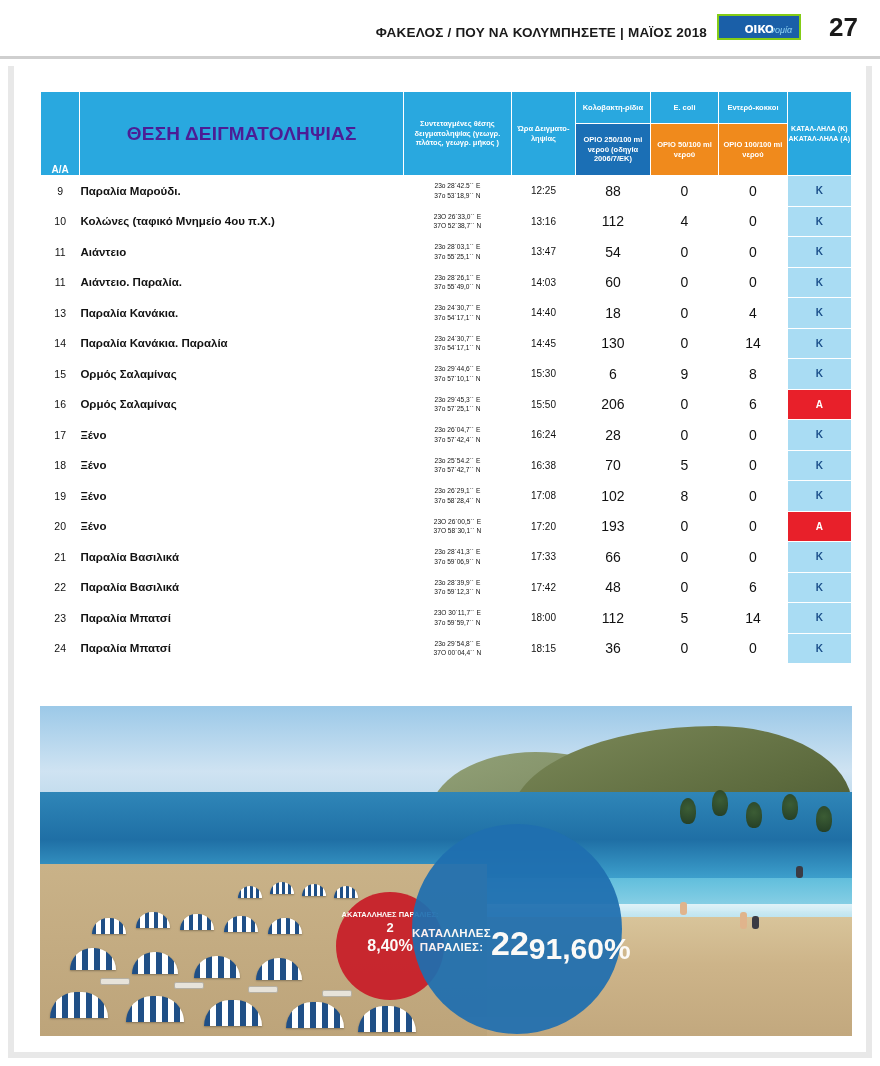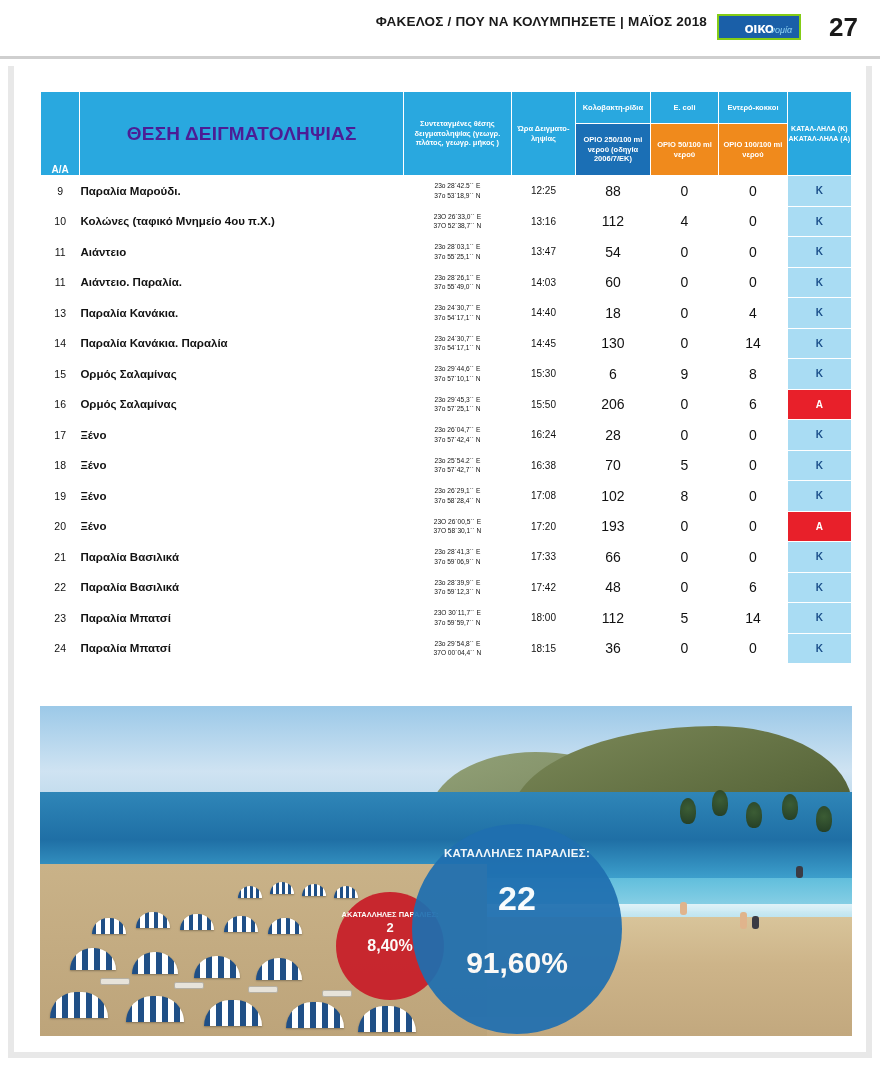--- a/index.html
+++ b/index.html
@@ -20,21 +20,21 @@
   .header {
     position: absolute;
     left: 0; top: 0; right: 0;
     height: 62px;
     background: #ffffff;
   }
   .header-inner {
     position: absolute;
     right: 22px; top: 14px;
     display: flex;
-    align-items: flex-start;
+    align-items: flex-end;
     gap: 10px;
   }
   .header-text {
     font-size: 13.5px;
     font-weight: bold;
     color: #1a1a1a;
     letter-spacing: 0.2px;
     white-space: nowrap;
   }
   .header-text .slash { font-weight: bold; }
@@ -295,27 +295,26 @@
 
   
   .circle-big {
     position: absolute;
     left: 372px; top: 118px;
     width: 210px; height: 210px;
     border-radius: 50%;
     background: #1f6fb0;
     opacity: 0.93;
     display: flex;
-    flex-direction: column;
+    flex-direction: row;
     align-items: center;
     justify-content: flex-start;
     padding-top: 22px;
     color: #ffffff;
     text-align: center;
-    gap: 15px;
   }
   .circle-big .cap {
     font-size: 11.5px; font-weight: bold; line-height: 1.25; letter-spacing: .3px;
   }
   .circle-big .num {
     font-size: 34px; font-weight: bold; margin-top: 6px; line-height: 1;
   }
   .circle-big .pct {
     font-size: 30px; font-weight: bold; margin-top: 18px; line-height: 1;
   }

